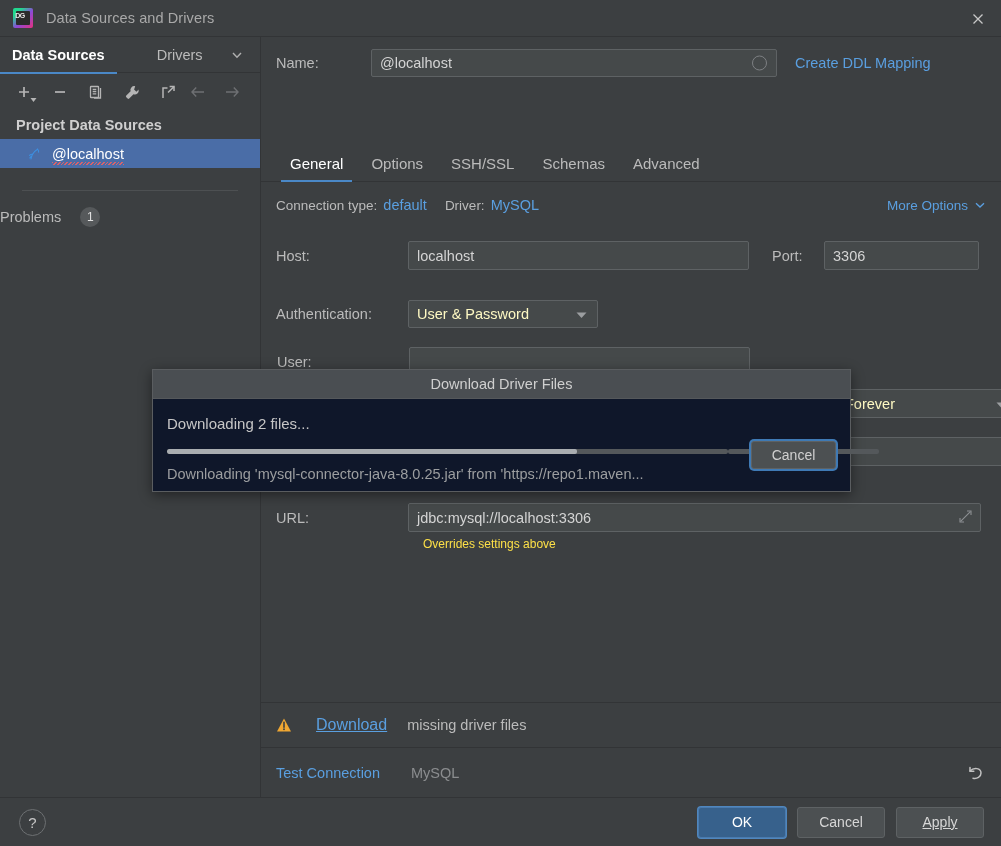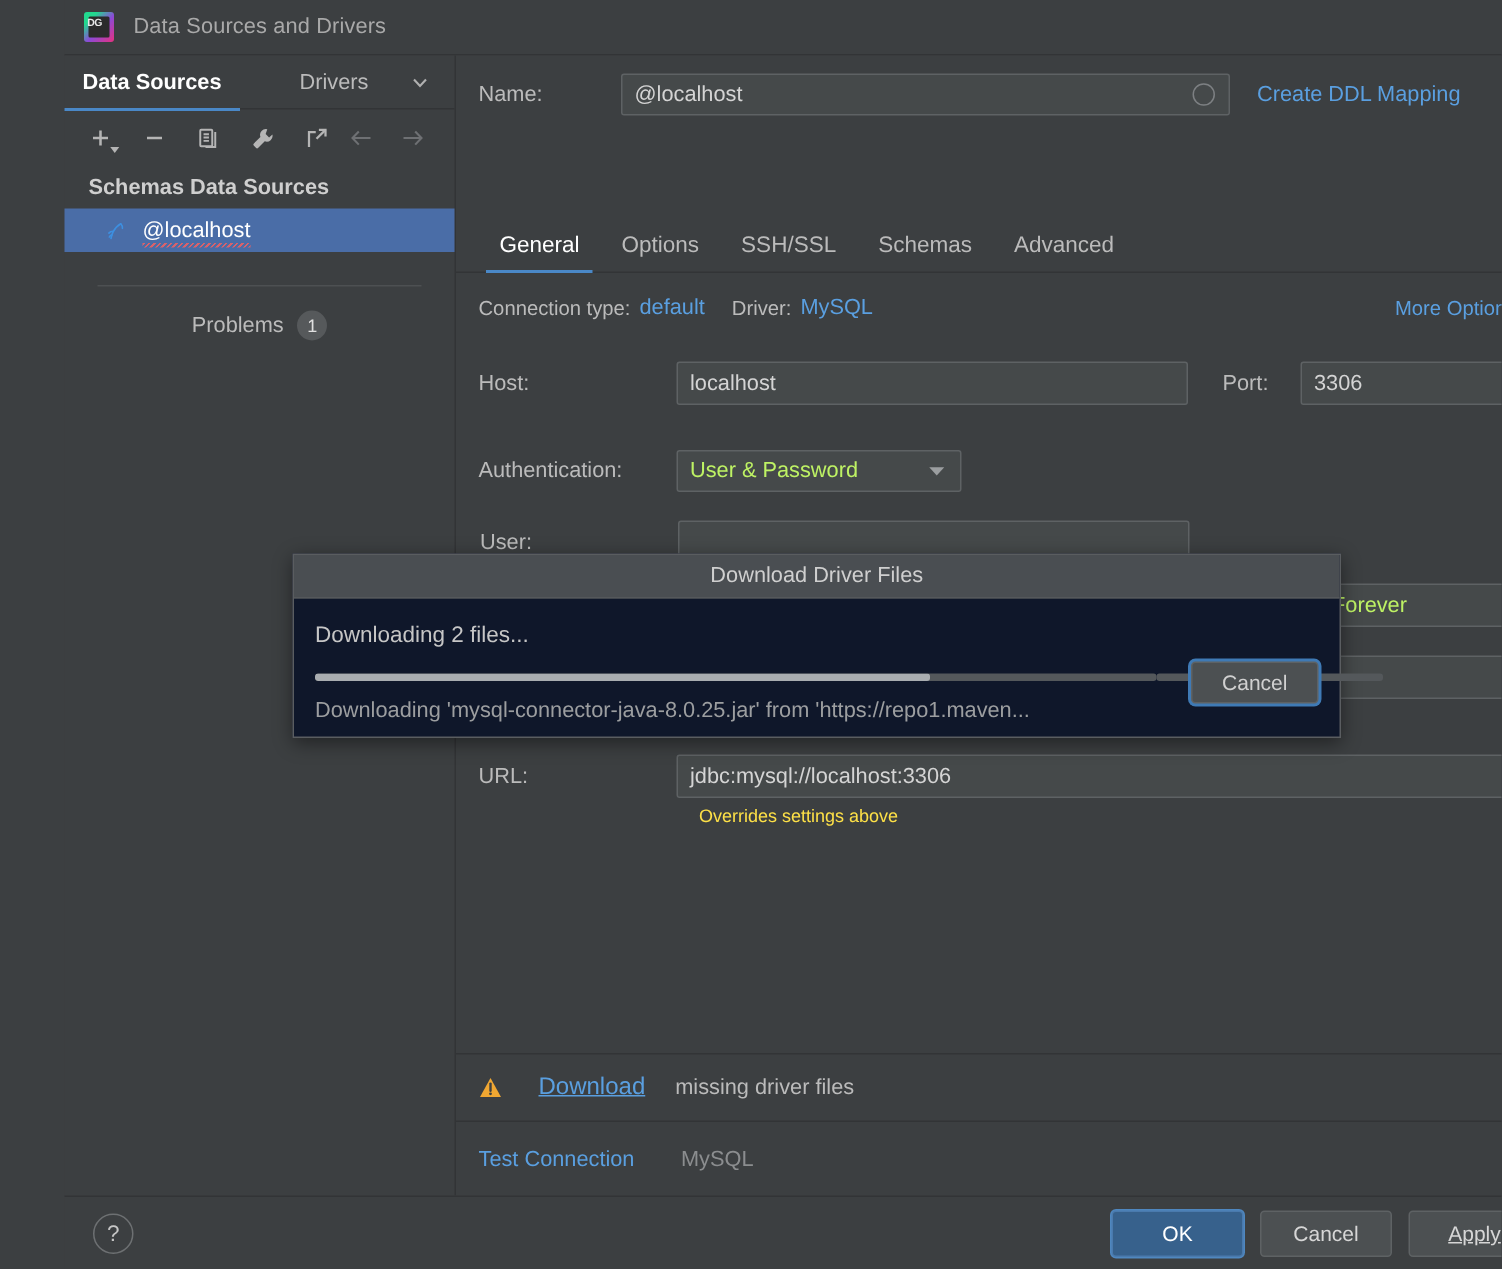--- a/index.html
+++ b/index.html
@@ -9,21 +9,20 @@
     background: #3c3f41;
     font-family: "Liberation Sans", sans-serif;
     overflow: hidden;
     -webkit-font-smoothing: antialiased;
   }
   #root {
     position: relative;
     width: 882px; height: 846px;
     background: #3c3f41;
     color: #bbbbbb;
-    margin-left: 43px;
   }
 
   
   #titlebar {
     position: absolute; left: 0; top: 0; width: 1001px; height: 37px;
     background: #3c3f41;
     display: flex; align-items: center;
     border-bottom: 1px solid #323436;
   }
   #app-icon {
@@ -99,21 +98,21 @@
   #ds-item .ds-name::after {
     content: ""; position: absolute; left: 0; right: 0; bottom: -3px; height: 3px;
     background-image: repeating-linear-gradient(135deg,#d9626b 0 1.2px, transparent 1.2px 2.6px);
   }
   .dolphin { width: 16px; height: 16px; color: #3d8fe0; flex: none; }
 
   #lp-divider {
     margin: 22px 22px 0 22px; height: 1px; background: #4d5052;
   }
   #problems-row {
-    margin-top: 16px; display: flex; align-items: center; justify-content: center; gap: 9px;
+    margin-top: 16px; display: flex; align-items: center; gap: 19px;
   }
   #problems-row .pl { font-size: 14.5px; color: #bbbbbb; }
   #problems-count {
     min-width: 20px; height: 20px; border-radius: 10px; background: #56595b;
     display: flex; align-items: center; justify-content: center;
     font-size: 12px; color: #e0e0e0; padding: 0 6px;
   }
 
   
   #right-panel {
@@ -176,21 +175,21 @@
   #host-row { position: absolute; left: 15px; top: 204px; width: 710px; }
   #host-label { width: 132px; }
   #host-input { width: 341px; height: 29px; }
   #port-label { margin-left: 23px; width: 52px; }
   #port-input { width: 155px; height: 29px; }
 
   #auth-row { position: absolute; left: 15px; top: 263px; width: 710px; }
   #auth-label { width: 132px; }
   .tselect {
     background: #45494a; border: 1px solid #5e6264; border-radius: 2px;
-    height: 28px; color: #bef264; font-size: 14.5px;
+    height: 28px; color: #fef9c3; font-size: 14.5px;
     display: flex; align-items: center; padding: 0 8px;
     position: relative;
   }
   .tselect .caret {
     position: absolute; right: 10px; top: 50%; transform: translateY(-50%);
   }
   #auth-select { width: 190px; }
 
   #user-row { position: absolute; left: 16px; top: 310px; width: 710px; }
   #user-label { width: 132px; }
@@ -369,21 +368,21 @@
           </svg>
         </div>
         <div class="tb-btn dim">
           <svg width="18" height="16" viewBox="0 0 18 16" fill="none" stroke="currentColor" stroke-width="1.4">
             <path d="M3 8 L15 8 M10.8 3.6 L15 8 L10.8 12.4"></path>
           </svg>
         </div>
       </div>
     </div>
 
-    <div id="project-label">Schemas Data Sources</div>
+    <div id="project-label">Project Data Sources</div>
 
     <div id="ds-item">
       <svg class="dolphin" viewBox="0 0 16 16" fill="none" stroke="#3d8fe0" stroke-width="1.1" stroke-linecap="round">
         <path d="M11.5 3.2 C9.4 4.4 7.6 6.4 6.4 8.6 C5.6 10.2 5.2 11.7 5 13"></path>
         <path d="M11.5 3.2 C12.4 4.2 12.8 5.3 12.6 6.2"></path>
         <path d="M6.6 8.2 C5.4 8.1 4.3 8.6 3.6 9.4"></path>
         <path d="M5.6 10.6 C4.8 10.8 4.2 11.3 3.9 12"></path>
       </svg>
       <span class="ds-name">@localhost</span>
     </div>

